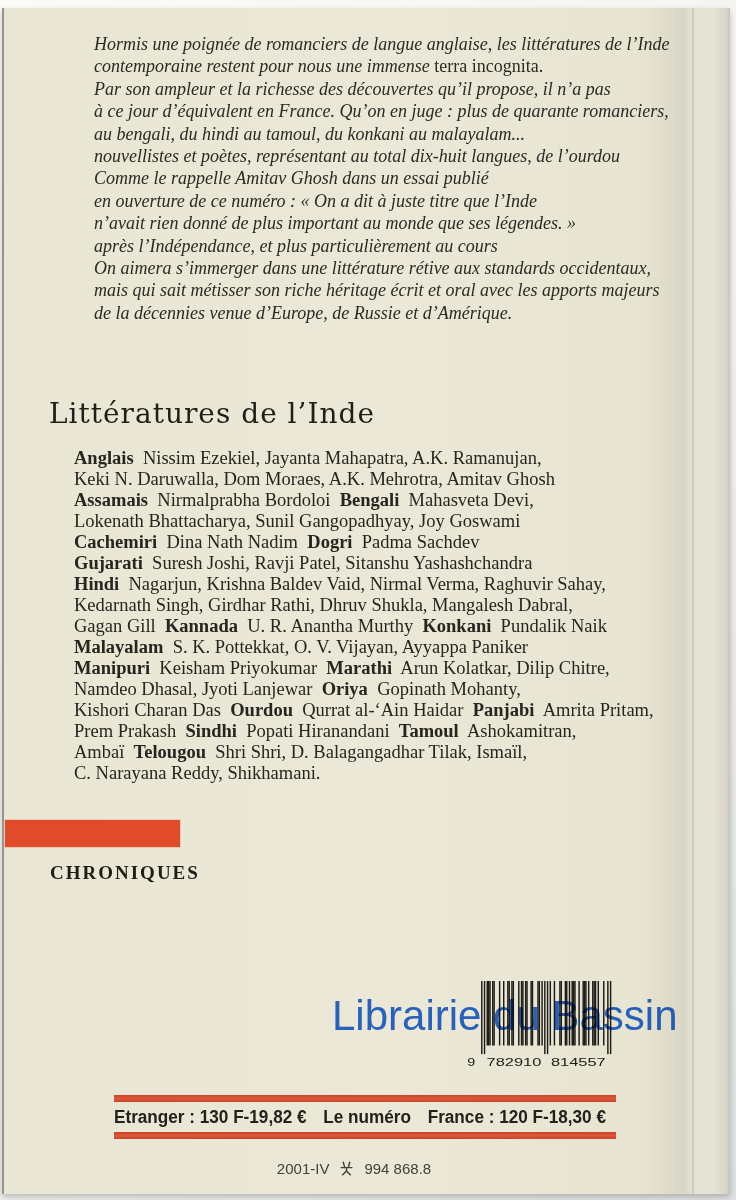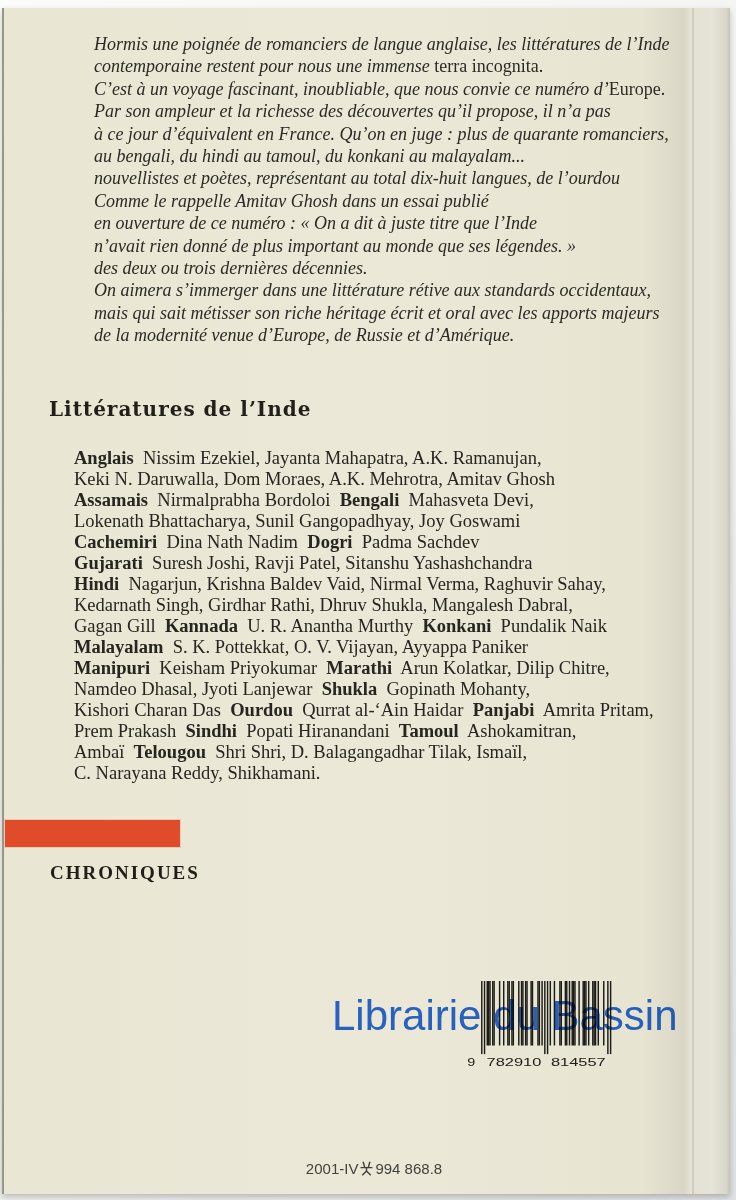--- a/index.html
+++ b/index.html
@@ -9,84 +9,83 @@
   .book{position:absolute;left:2px;top:8px;width:726px;height:1186px;
         background:linear-gradient(90deg,#e9e6d4 0%,#ebe8d7 55%,#e7e4d2 88%,#d9d6c5 93.6%,#e3e1d3 94.6%,#e6e4d6 97.5%,#d8d6c8 99.5%,#c6c4b7 100%);
         border-left:2px solid rgba(90,88,76,.45);
         box-shadow:0 3px 6px rgba(0,0,0,.22);}
   .crease{position:absolute;top:0;bottom:0;left:688px;width:2px;background:rgba(120,116,100,.18);}
   .tline{white-space:pre;}
   .intro{position:absolute;left:42px;top:25px;color:#2b2a25;
          font-style:italic;font-size:18px;line-height:22.4px;margin-left:48px;}
   .intro .seg-r{font-style:normal;}
   .heading{position:absolute;left:45px;top:389px;color:#201f19;
-           font-family:"DejaVu Serif",serif;font-weight:bold;font-size:20px;letter-spacing:1px;}
+           font-family:"DejaVu Serif",serif;font-weight:normal;font-size:28px;letter-spacing:1px;}
   .authors{position:absolute;left:42px;top:440px;color:#262520;
            font-size:18.5px;line-height:21px;margin-left:28px;}
   .authors .seg-b{font-weight:bold;}
   .redbar{position:absolute;left:1px;top:812px;width:175px;height:27px;background:#e04b29;
           box-shadow:0 0 0 1px rgba(240,170,150,.5);}
   .chroniques{position:absolute;left:46px;top:854px;color:#1f1e19;
               font-weight:bold;font-size:19px;letter-spacing:2px;}
   .barcode{position:absolute;left:462px;top:973px;width:148px;height:86px;}
   .barcode svg{display:block;width:148px;height:86px;}
   .barcode svg rect{fill:#1c1b16;}
   .barcode svg text{fill:#1c1b16;font-family:"Liberation Sans",sans-serif;font-size:10.5px;}
   .watermark{position:absolute;left:328px;top:984px;color:#2b6ae3;mix-blend-mode:multiply;
              font-family:"Liberation Sans",sans-serif;font-size:42px;font-weight:500;
              letter-spacing:0px;white-space:pre;}
   .pricebar{position:absolute;left:110px;top:1087px;width:502px;}
   .rule{height:7px;background:linear-gradient(180deg,#c64428,#e0563a 50%,#c64428);}
   .price-row{height:30px;display:flex;align-items:center;justify-content:space-between;
              font-family:"Liberation Sans",sans-serif;font-weight:bold;font-size:17.5px;color:#23211b;
              transform:scaleX(0.98);transform-origin:left;}
-  .imprint{position:absolute;left:12px;top:1152px;width:700px;display:flex;align-items:center;
-           justify-content:center;gap:0;font-family:"Liberation Sans",sans-serif;
-           font-size:15px;color:#43423c;padding-left:8px;}
+  .imprint{position:absolute;left:0;top:1152px;width:700px;display:flex;align-items:center;
+           justify-content:center;gap:9px;font-family:"Liberation Sans",sans-serif;
+           font-size:15px;color:#43423c;}
   .mark{width:17px;height:17px;stroke:#43423c;stroke-width:1.7;fill:none;}
 </style>
 </head>
 <body>
 
 <div class="photo">
   <div class="book">
     <div class="crease"></div>
 
     <div class="intro" id="intro">
         <div class="tline"><span class="seg-i">Hormis une poignée de romanciers de langue anglaise, les littératures de l’Inde</span></div>
         <div class="tline"><span class="seg-i">contemporaine restent pour nous une immense </span><span class="seg-r">terra incognita.</span></div>
-        <div class="tline"><span class="seg-i">C’est à un voyage fascinant, inoubliable, que nous convie ce numéro d’</span><span class="seg-r">Europe.</span></div>
         <div class="tline"><span class="seg-i">Par son ampleur et la richesse des découvertes qu’il propose, il n’a pas</span></div>
         <div class="tline"><span class="seg-i">à ce jour d’équivalent en France. Qu’on en juge : plus de quarante romanciers,</span></div>
         <div class="tline"><span class="seg-i">au bengali, du hindi au tamoul, du konkani au malayalam...</span></div>
         <div class="tline"><span class="seg-i">nouvellistes et poètes, représentant au total dix-huit langues, de l’ourdou</span></div>
         <div class="tline"><span class="seg-i">Comme le rappelle Amitav Ghosh dans un essai publié</span></div>
         <div class="tline"><span class="seg-i">en ouverture de ce numéro : « On a dit à juste titre que l’Inde</span></div>
         <div class="tline"><span class="seg-i">n’avait rien donné de plus important au monde que ses légendes. »</span></div>
-        <div class="tline"><span class="seg-i">des deux ou trois dernières décennies.</span></div>
+        <div class="tline"><span class="seg-i">après l’Indépendance, et plus particulièrement au cours</span></div>
         <div class="tline"><span class="seg-i">On aimera s’immerger dans une littérature rétive aux standards occidentaux,</span></div>
         <div class="tline"><span class="seg-i">mais qui sait métisser son riche héritage écrit et oral avec les apports majeurs</span></div>
-        <div class="tline"><span class="seg-i">de la modernité venue d’Europe, de Russie et d’Amérique.</span></div>
+        <div class="tline"><span class="seg-i">de la décennies venue d’Europe, de Russie et d’Amérique.</span></div>
       </div>
 
     <div class="heading">Littératures de l’Inde</div>
 
     <div class="authors" id="authors">
         <div class="tline"><span class="seg-b">Anglais</span><span class="seg-t">  Nissim Ezekiel, Jayanta Mahapatra, A.K. Ramanujan,</span></div>
         <div class="tline"><span class="seg-t">Keki N. Daruwalla, Dom Moraes, A.K. Mehrotra, Amitav Ghosh</span></div>
         <div class="tline"><span class="seg-b">Assamais</span><span class="seg-t">  Nirmalprabha Bordoloi  </span><span class="seg-b">Bengali</span><span class="seg-t">  Mahasveta Devi,</span></div>
         <div class="tline"><span class="seg-t">Lokenath Bhattacharya, Sunil Gangopadhyay, Joy Goswami</span></div>
         <div class="tline"><span class="seg-b">Cachemiri</span><span class="seg-t">  Dina Nath Nadim  </span><span class="seg-b">Dogri</span><span class="seg-t">  Padma Sachdev</span></div>
         <div class="tline"><span class="seg-b">Gujarati</span><span class="seg-t">  Suresh Joshi, Ravji Patel, Sitanshu Yashashchandra</span></div>
         <div class="tline"><span class="seg-b">Hindi</span><span class="seg-t">  Nagarjun, Krishna Baldev Vaid, Nirmal Verma, Raghuvir Sahay,</span></div>
         <div class="tline"><span class="seg-t">Kedarnath Singh, Girdhar Rathi, Dhruv Shukla, Mangalesh Dabral,</span></div>
         <div class="tline"><span class="seg-t">Gagan Gill  </span><span class="seg-b">Kannada</span><span class="seg-t">  U. R. Anantha Murthy  </span><span class="seg-b">Konkani</span><span class="seg-t">  Pundalik Naik</span></div>
         <div class="tline"><span class="seg-b">Malayalam</span><span class="seg-t">  S. K. Pottekkat, O. V. Vijayan, Ayyappa Paniker</span></div>
         <div class="tline"><span class="seg-b">Manipuri</span><span class="seg-t">  Keisham Priyokumar  </span><span class="seg-b">Marathi</span><span class="seg-t">  Arun Kolatkar, Dilip Chitre,</span></div>
-        <div class="tline"><span class="seg-t">Namdeo Dhasal, Jyoti Lanjewar  </span><span class="seg-b">Shukla</span><span class="seg-t">  Gopinath Mohanty,</span></div>
+        <div class="tline"><span class="seg-t">Namdeo Dhasal, Jyoti Lanjewar  </span><span class="seg-b">Oriya</span><span class="seg-t">  Gopinath Mohanty,</span></div>
         <div class="tline"><span class="seg-t">Kishori Charan Das  </span><span class="seg-b">Ourdou</span><span class="seg-t">  Qurrat al-‘Ain Haidar  </span><span class="seg-b">Panjabi</span><span class="seg-t">  Amrita Pritam,</span></div>
         <div class="tline"><span class="seg-t">Prem Prakash  </span><span class="seg-b">Sindhi</span><span class="seg-t">  Popati Hiranandani  </span><span class="seg-b">Tamoul</span><span class="seg-t">  Ashokamitran,</span></div>
         <div class="tline"><span class="seg-t">Ambaï  </span><span class="seg-b">Telougou</span><span class="seg-t">  Shri Shri, D. Balagangadhar Tilak, Ismaïl,</span></div>
         <div class="tline"><span class="seg-t">C. Narayana Reddy, Shikhamani.</span></div>
       </div>
 
     <div class="redbar"></div>
     <div class="chroniques">CHRONIQUES</div>
 
     <div class="barcode">
@@ -139,20 +138,29 @@
           <rect x="92" y="0" width="1.05" height="68"></rect>
           <rect x="94" y="0" width="1.05" height="68"></rect>
           <text x="-10" y="79">9</text>
           <text x="4" y="79" textLength="40" lengthAdjust="spacingAndGlyphs">782910</text>
           <text x="51" y="79" textLength="40" lengthAdjust="spacingAndGlyphs">814557</text>
         </svg>
     </div>
 
     <div class="watermark">Librairie du Bassin</div>
 
+    <div class="pricebar">
+      <div class="rule"></div>
+      <div class="price-row">
+        <span>Etranger : 130 F-19,82 €</span>
+        <span>Le numéro</span>
+        <span>France : 120 F-18,30 €</span>
+      </div>
+      <div class="rule"></div>
+    </div>
 
     <div class="imprint">
       <span>2001-IV</span>
       <svg class="mark" viewBox="0 0 20 20">
         <path d="M6 2 L8 9 M14 2 L12 9 M3 9 H17 M10 9 V13 M10 13 L5 18 M10 13 L15 18"></path>
       </svg>
       <span>994 868.8</span>
     </div>
   </div>
 </div>

